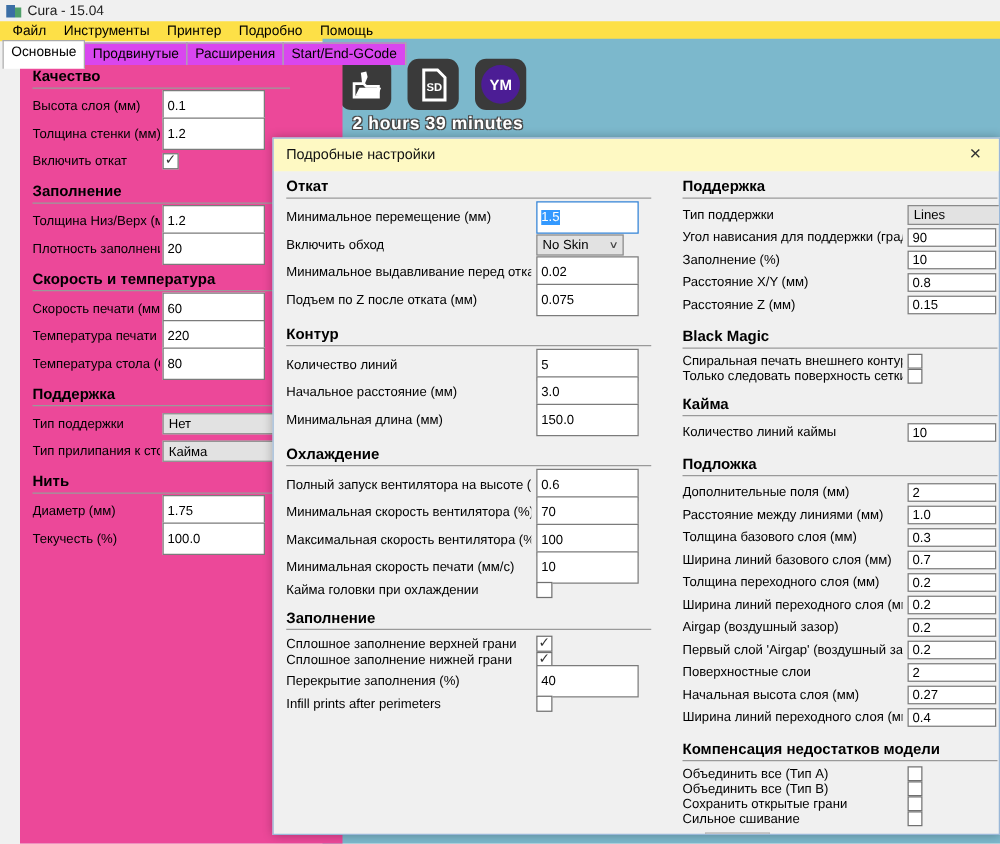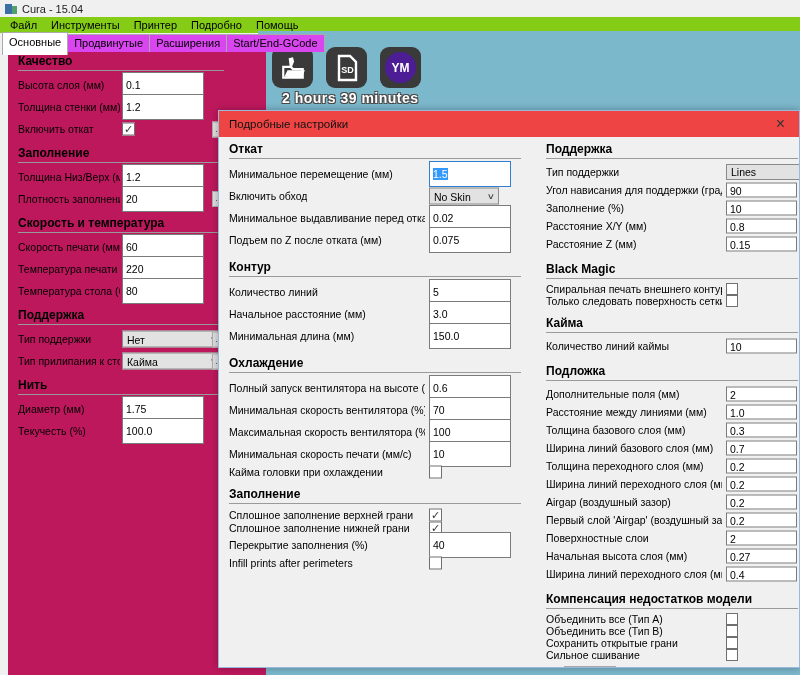--- a/index.html
+++ b/index.html
@@ -7,40 +7,40 @@
     width:800px;height:675px;position:relative;overflow:hidden;
     background:#f0f0f0;
     font-family:"Liberation Sans",sans-serif;font-size:11px;color:#000;
   }
   
   .titlebar{height:17px;display:flex;align-items:center;gap:5px;padding-left:5px;background:#f0f0f0;}
   .titlebar .app-ico{width:12px;height:12px;display:inline-block;position:relative;}
   .titlebar .app-ico .a{position:absolute;left:0;top:1px;width:7px;height:10px;background:#3b6ea5;}
   .titlebar .app-ico .b{position:absolute;left:7px;top:3px;width:5px;height:8px;background:#4fa06a;}
   .title-text{font-size:11px;color:#222;}
-  .menubar{height:16px;display:flex;align-items:center;padding-left:3px;background:#84cc16;}
+  .menubar{height:16px;display:flex;align-items:center;padding-left:3px;background:#fde047;}
   .menu-item{padding:1px 7px;cursor:default;}
   
   .tabbar{position:absolute;left:2px;top:32px;height:18px;display:flex;z-index:2;}
   .tab{background:#d946ef;border:1px solid #aaaaaa;border-bottom:none;padding:2px 6px 0 6px;height:15px;margin-right:-1px;position:relative;top:2px;font-size:11px;}
   .tab.active{background:#fff;top:0;height:19px;z-index:3;padding-top:3px;}
   
-  .left-panel{position:absolute;left:8px;top:49px;width:258px;bottom:0;background:#be185d;box-sizing:border-box;padding:3px 10px 0 10px;z-index:1;}
+  .left-panel{position:absolute;left:16px;top:49px;width:258px;bottom:0;background:#ec4899;box-sizing:border-box;padding:3px 10px 0 10px;z-index:1;}
   .main .sec-hdr{width:206px;}
   
   .viewport{position:absolute;left:258px;top:31px;right:0;bottom:0;background:#7cb8cc;}
   .vp-toolbar{position:absolute;left:14px;top:16px;display:flex;gap:13px;}
   .vp-btn{width:41px;height:41px;border-radius:9px;background:#3a3a3a;display:flex;align-items:center;justify-content:center;cursor:pointer;}
   .ym-circle{width:31px;height:31px;border-radius:50%;background:#4c1d95;color:#fff;font-weight:bold;font-size:12px;display:flex;align-items:center;justify-content:center;}
   .vp-time{position:absolute;left:24px;top:59px;color:#fff;font-weight:bold;font-size:14px;letter-spacing:.5px;
     text-shadow:1px 1px 0 #4a4a4a,-1px 1px 0 #4a4a4a,1px -1px 0 #4a4a4a,-1px -1px 0 #4a4a4a;}
   
   .dialog{position:absolute;left:218px;top:110px;width:582px;height:558px;box-sizing:border-box;
     background:#f0f0f0;border:1px solid #9ab8d8;box-shadow:0 0 8px rgba(0,0,0,.3);overflow:hidden;z-index:10;}
-  .dlg-titlebar{height:26px;background:#ef4444;display:flex;align-items:center;justify-content:space-between;padding:0 10px;}
+  .dlg-titlebar{height:26px;background:#fef9c3;display:flex;align-items:center;justify-content:space-between;padding:0 10px;}
   .dlg-title{font-size:11.5px;color:#111;}
   .dlg-close{font-size:16px;line-height:16px;color:#333;cursor:pointer;padding:0 4px;}
   .dlg-left{position:absolute;left:10px;top:26px;width:292px;}
   .dlg-right{position:absolute;left:327px;top:26px;width:252px;}
   
   .sec-hdr{font-weight:bold;font-size:12px;border-bottom:1px solid #9a9a9a;padding-bottom:2px;margin:9px 0 4px 0;}
   .main .sec-hdr{margin:6px 0 3px 0;}
   .section:first-child > .sec-hdr{margin-top:5px;}
   .main .section:first-child > .sec-hdr{margin-top:2px;}
   .frow{position:relative;height:22px;}

